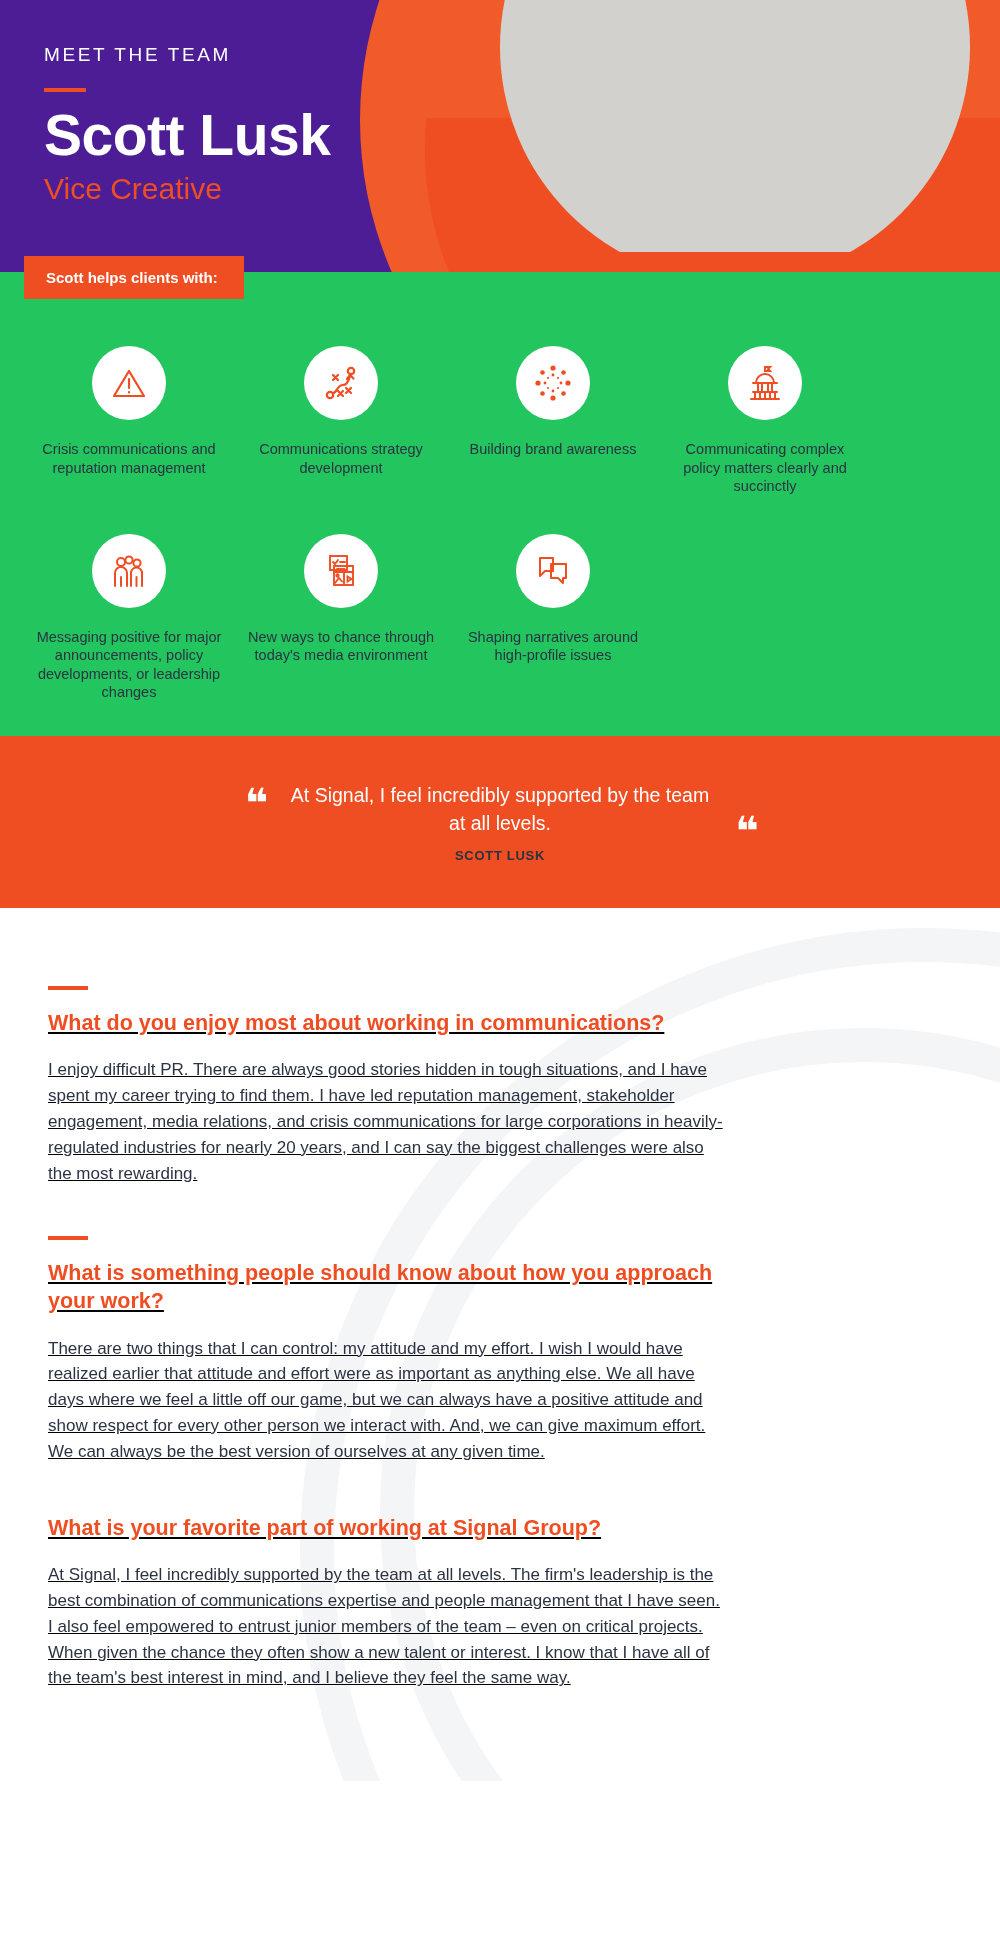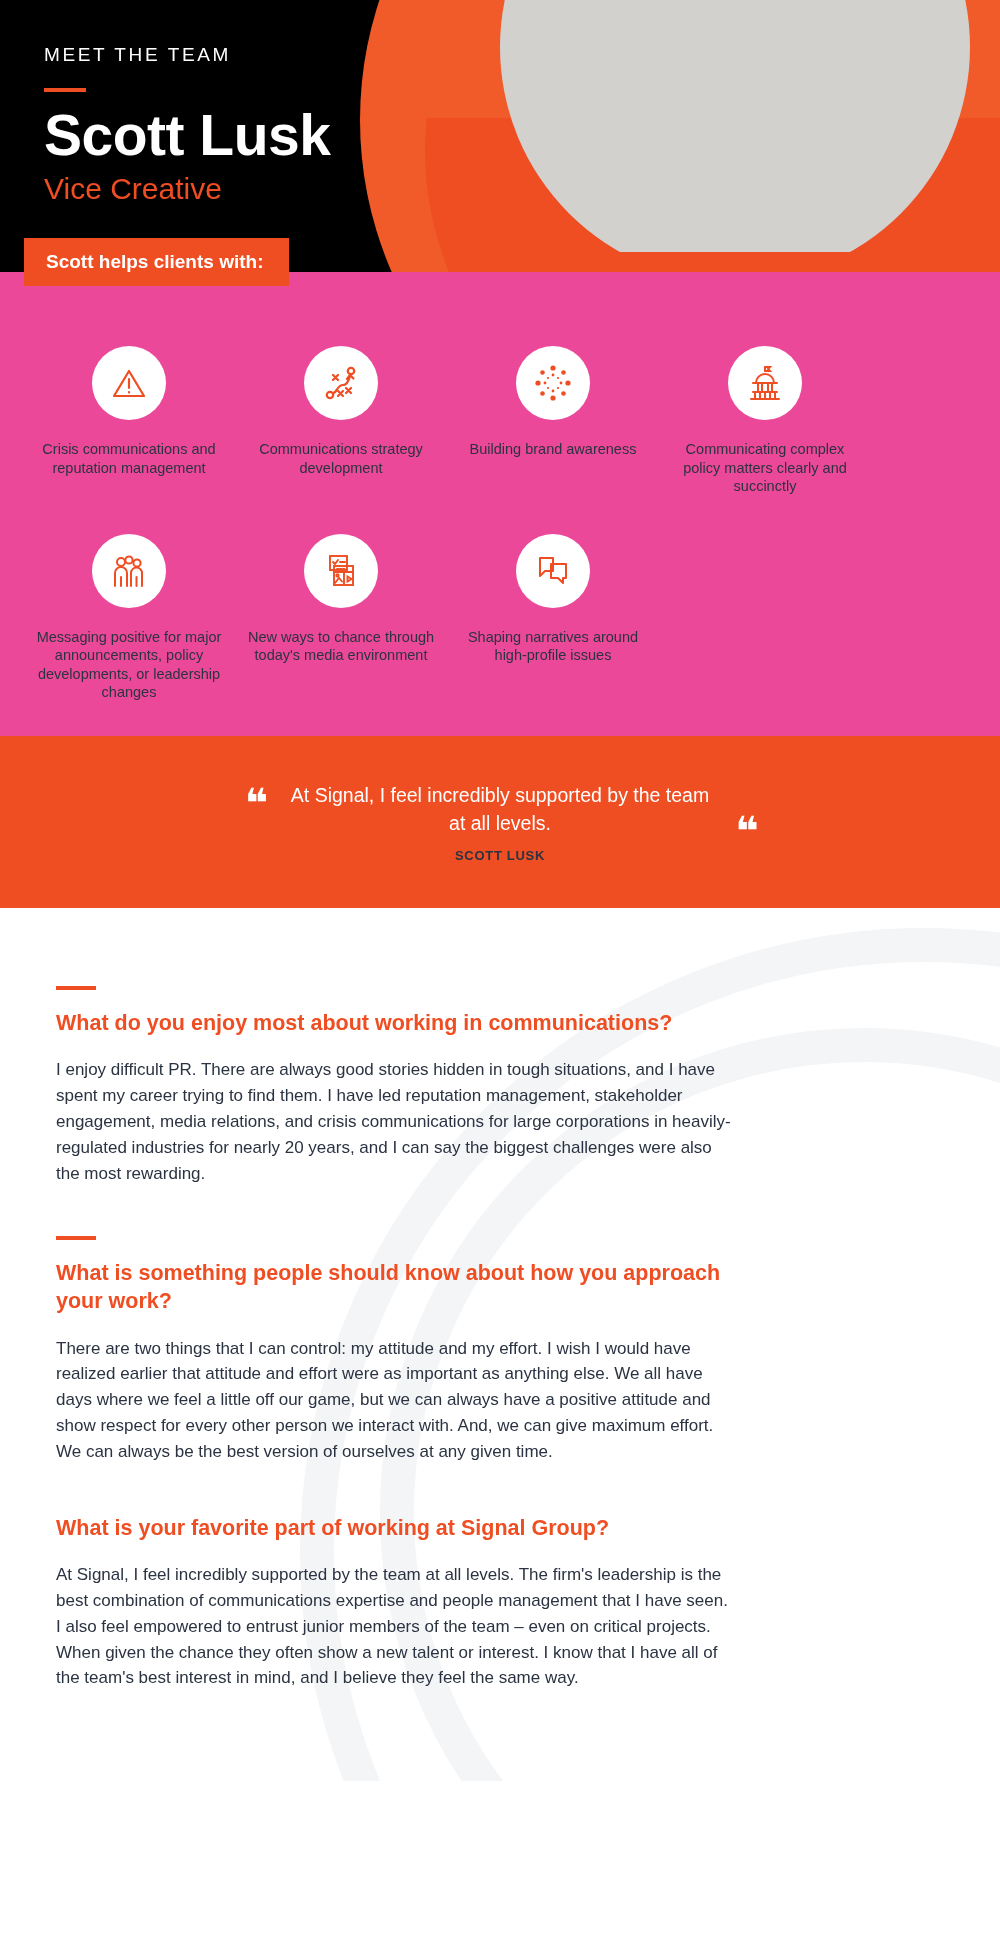--- a/index.html
+++ b/index.html
@@ -8,21 +8,21 @@
     font-family:"Liberation Sans", sans-serif;
     background:#ffffff;
     overflow:hidden;
     position:relative;
   }
 
   
   .hero {
     position:relative;
     width:1000px; height:272px;
-    background:#000000;
+    background:#4c1d95;
     overflow:hidden;
   }
   .hero-photo {
     position:absolute; right:0; top:0;
     width:520px; height:272px;
     background:#d3d1ce;
     overflow:hidden;
   }
   .hero-orange-big {
     position:absolute;
@@ -97,29 +97,29 @@
   .p-ear-l { position:absolute; left:188px; bottom:120px; width:16px; height:26px; background:#dda57f; border-radius:50%; }
   .p-ear-r { position:absolute; left:300px; bottom:120px; width:16px; height:26px; background:#dda57f; border-radius:50%; }
   .p-eye-l { position:absolute; left:220px; bottom:150px; width:16px; height:7px; background:#3a2d26; border-radius:50%; }
   .p-eye-r { position:absolute; left:268px; bottom:150px; width:16px; height:7px; background:#3a2d26; border-radius:50%; }
   .p-brow-l { position:absolute; left:217px; bottom:161px; width:21px; height:4px; background:#4a3a30; border-radius:3px; }
   .p-brow-r { position:absolute; left:265px; bottom:161px; width:21px; height:4px; background:#4a3a30; border-radius:3px; }
   .p-mouth { position:absolute; left:228px; bottom:107px; width:48px; height:15px; background:#ffffff; border-radius:0 0 24px 24px; }
 
   
   .helps-banner {
-    position:absolute; left:24px; top:238px; z-index:9;
+    position:absolute; left:24px; top:256px; z-index:9;
     background:#ef4d22; color:#ffffff;
-    font-size:19px; font-weight:bold;
+    font-size:15px; font-weight:bold;
     padding:13px 26px 13px 22px;
   }
 
   
   .skills {
-    background:#ec4899;
+    background:#22c55e;
     padding:74px 0 34px 0;
   }
   .skills-row {
     display:flex; width:1000px;
   }
   .skill {
     width:190px; margin:0 11px; display:flex; flex-direction:column; align-items:center;
   }
   .skills-row .skill:first-child { margin-left:34px; }
   .skill-circle {
@@ -145,21 +145,21 @@
     position:absolute; color:#ffffff; font-size:40px; font-weight:bold;
     line-height:1; font-family:"DejaVu Sans", sans-serif;
   }
   .qmark.open { left:-40px; top:2px; }
   .qmark.close { right:-44px; top:30px; }
   .quote-author {
     margin-top:10px; color:#2b3342; font-size:13px; font-weight:bold; letter-spacing:.7px;
   }
 
   
-  .qa-wrap { position:relative; background:#ffffff; padding:78px 0 40px 12px; overflow:hidden; }
+  .qa-wrap { position:relative; background:#ffffff; padding:78px 0 40px 4px; overflow:hidden;text-decoration:underline; }
   .swoosh { position:absolute; border:34px solid #f4f5f7; border-radius:50%; }
   .sw1 { width:900px; height:900px; left:380px; top:120px; }
   .sw2 { width:1180px; height:1180px; left:300px; top:20px; }
   .qa { margin-left:44px; width:680px; position:relative; z-index:2; }
   .qa-block { margin-bottom:50px; }
   .qa-rule { width:40px; height:4px; background:#ef4d22; margin-bottom:20px; }
   .qa-q {
     color:#ef4d22; font-size:21.5px; font-weight:bold; line-height:1.28; margin:0 0 20px 0;
   }
   .qa-a {

